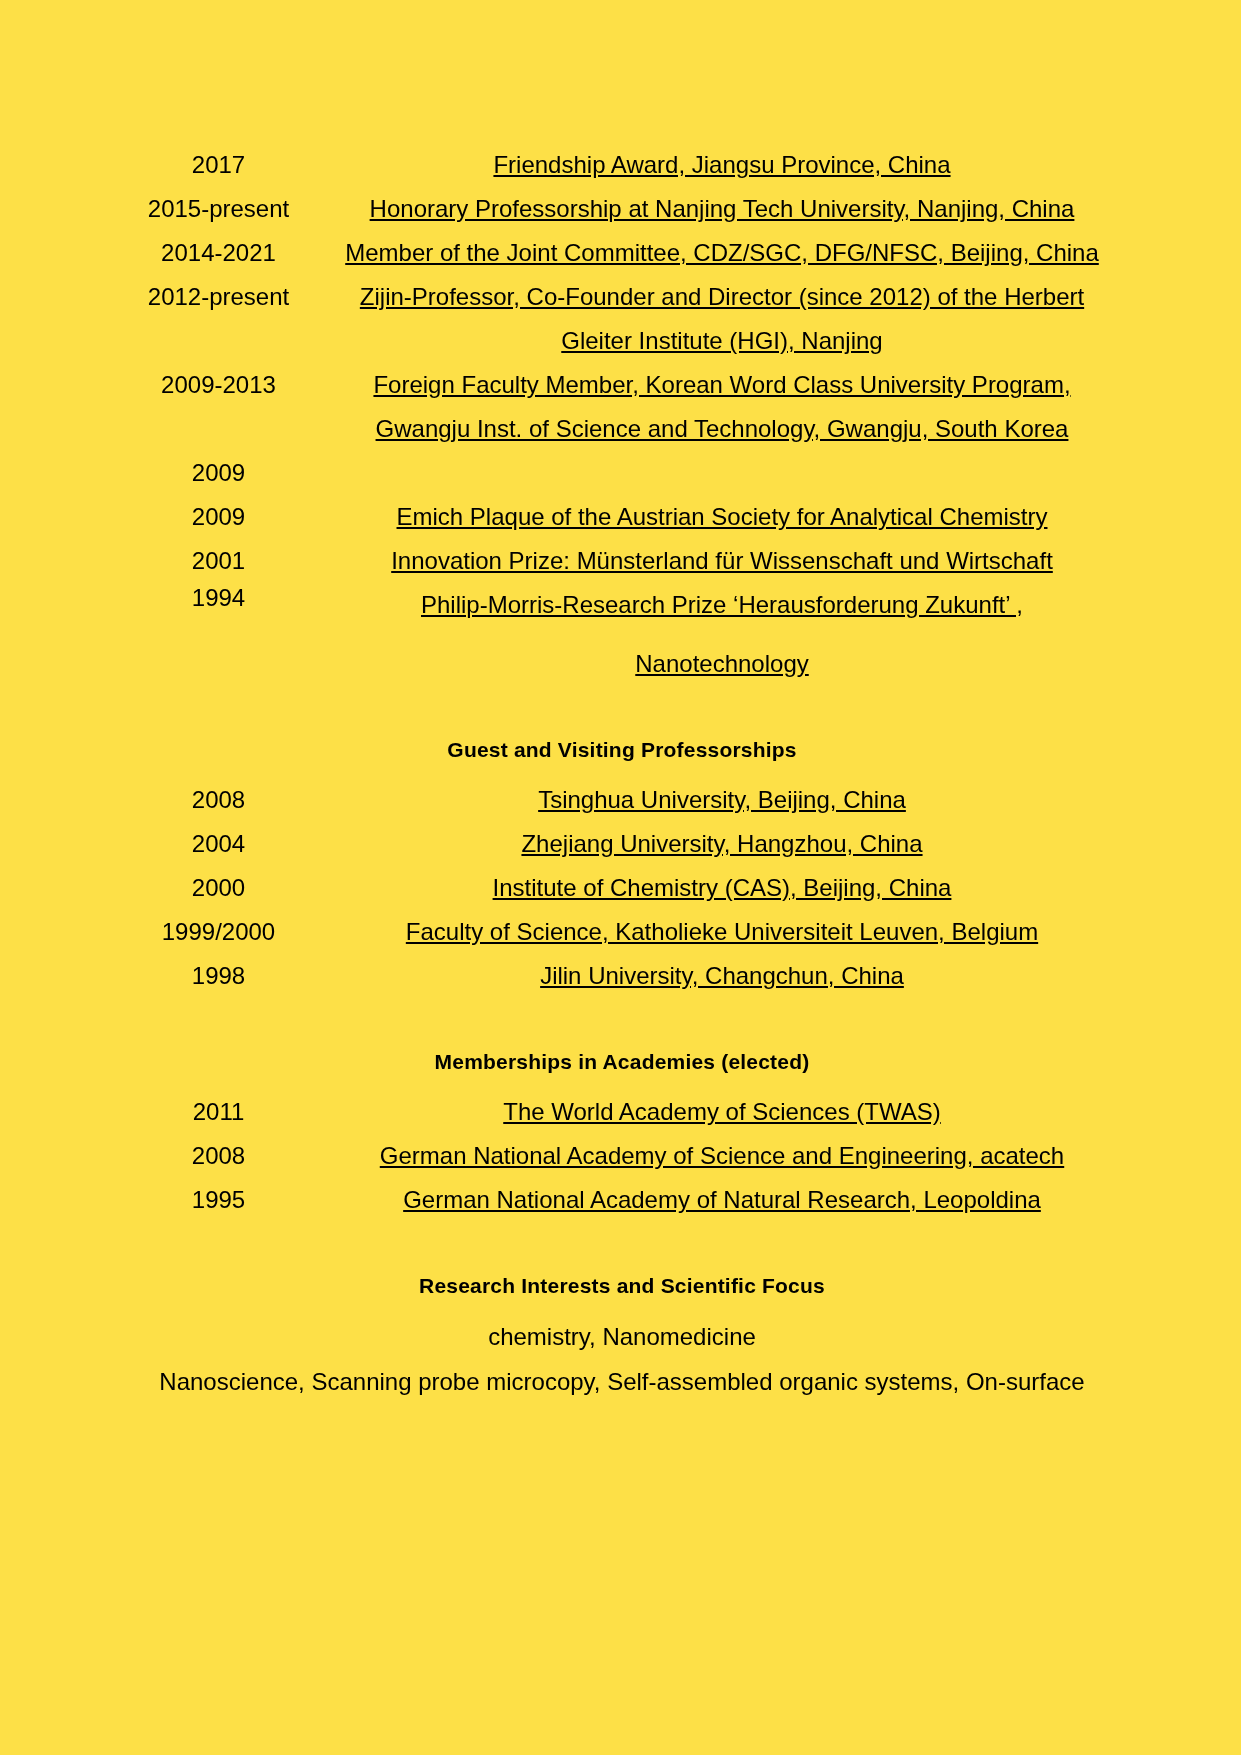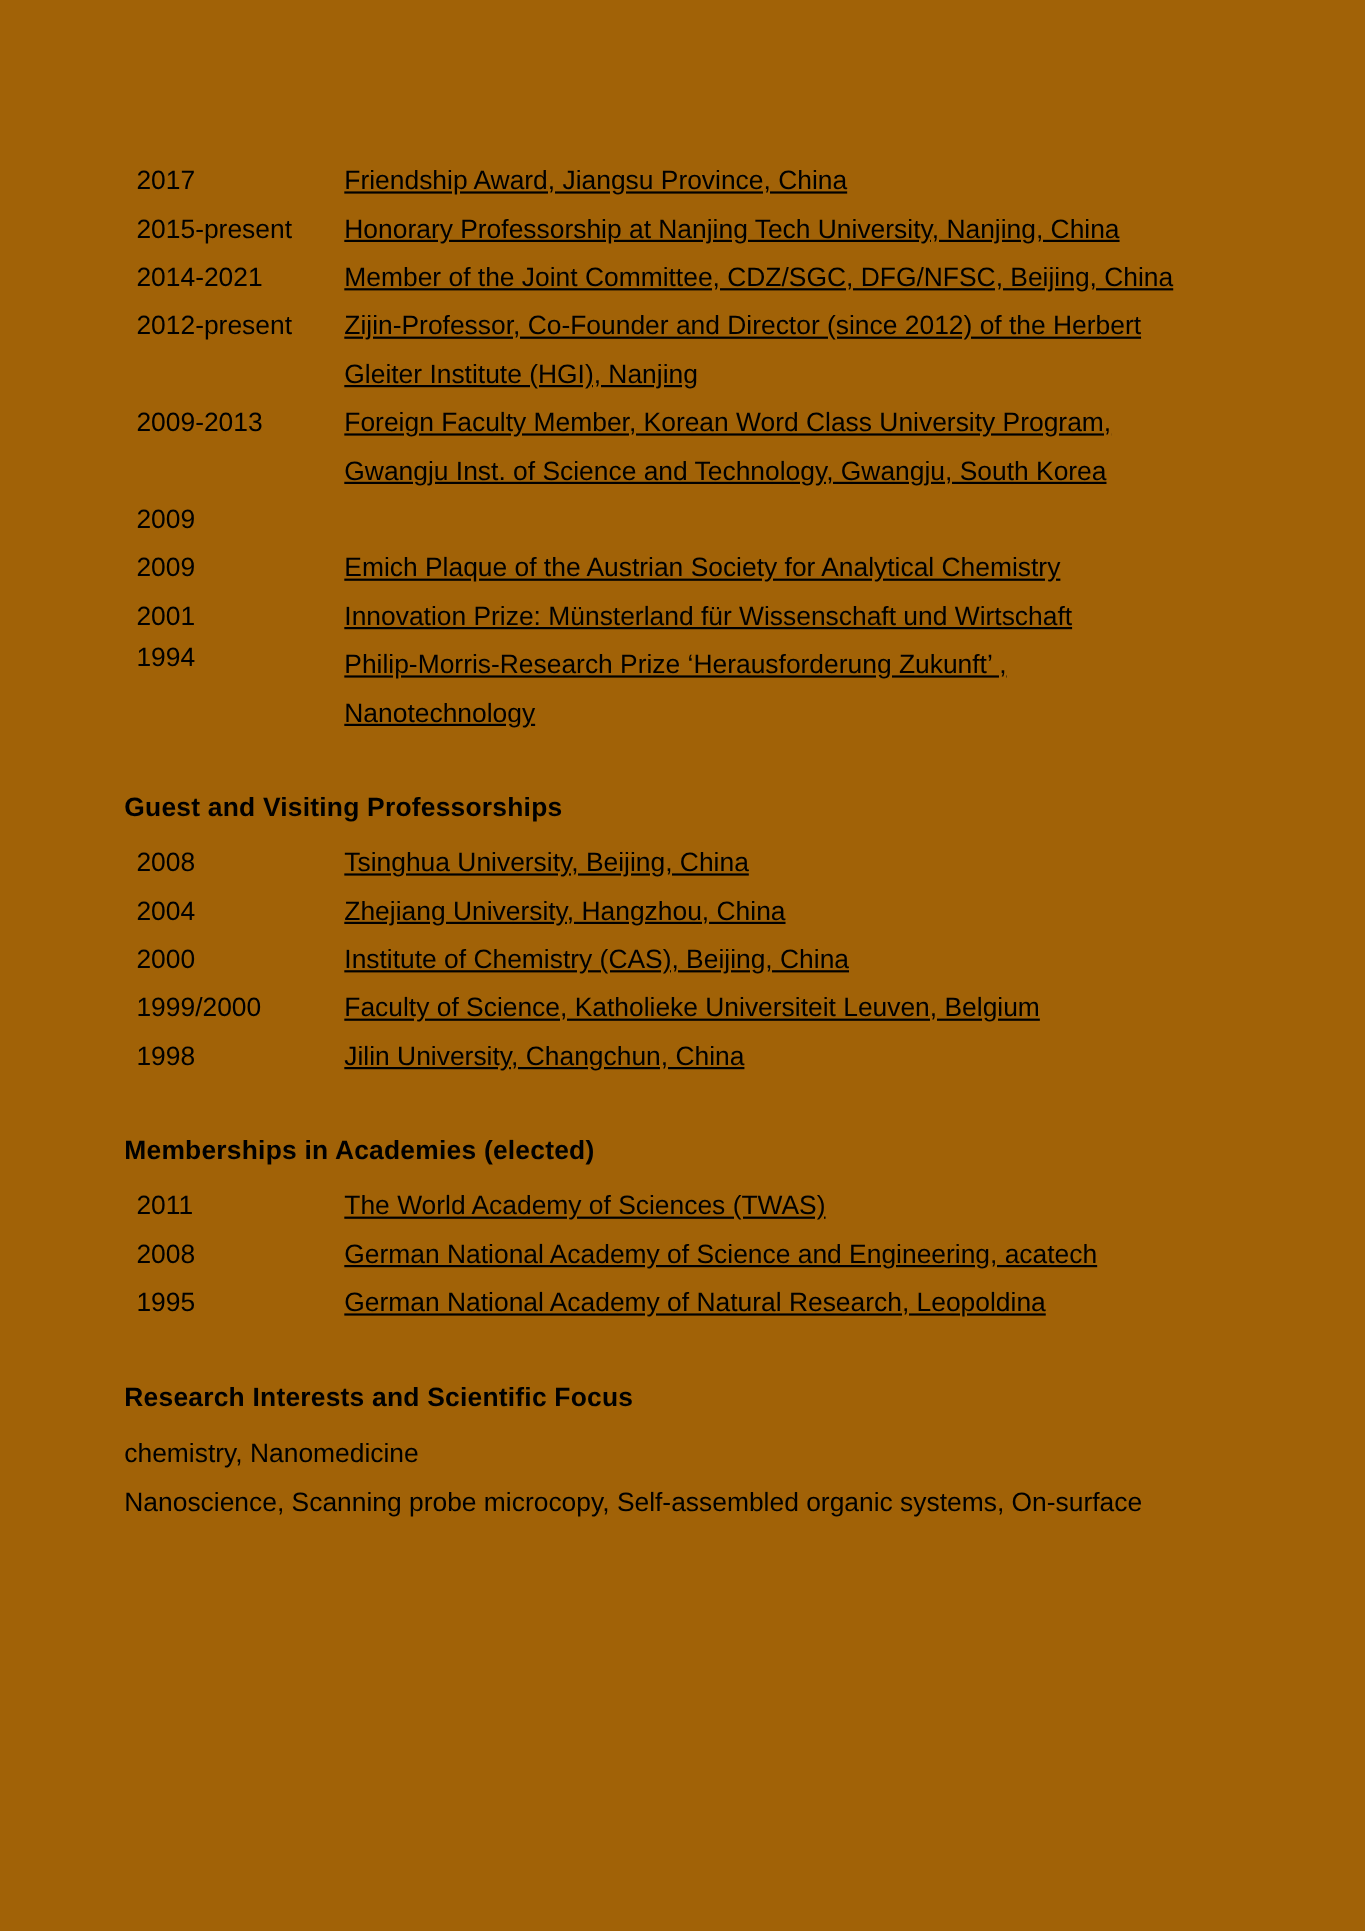--- a/index.html
+++ b/index.html
@@ -1,38 +1,39 @@
 <!DOCTYPE html>
 <html><head>
 <meta charset="utf-8">
 <style>
   html, body { margin: 0; padding: 0; background: #ffffff; }
   .page {
     width: 1241px;
     height: 1755px;
     box-sizing: border-box;
-    background: #a16207;
+    background: #fde047;
     color: #000000;
     font-family: "Liberation Sans", "DejaVu Sans", sans-serif;
     font-size: 24px;
     line-height: 44px;
     padding: 143px 110px 0 113px;
     overflow: hidden;
+    text-align: center;
   }
   .entry-list { }
   .entry-row { display: flex; align-items: flex-start; }
   .year { width: 189px; margin-left: 11px; flex-shrink: 0; white-space: nowrap; }
   .desc { flex: 1; min-width: 0; text-decoration: underline; }
   .line { white-space: nowrap; }
   
   .wide-gap .year { position: relative; top: -7px; }
-  .wide-gap .line + .line { }
+  .wide-gap .line + .line { margin-top: 15px; }
   .section { margin-top: 42px; }
   .heading {
-    font-size: 24px;
+    font-size: 21px;
     font-weight: 700;
     line-height: 44px;
     margin: 0 0 6px 0;
     letter-spacing: 0.2px;
   }
   .paragraph { line-height: 45px; }
 </style>
 </head>
 <body>
 

